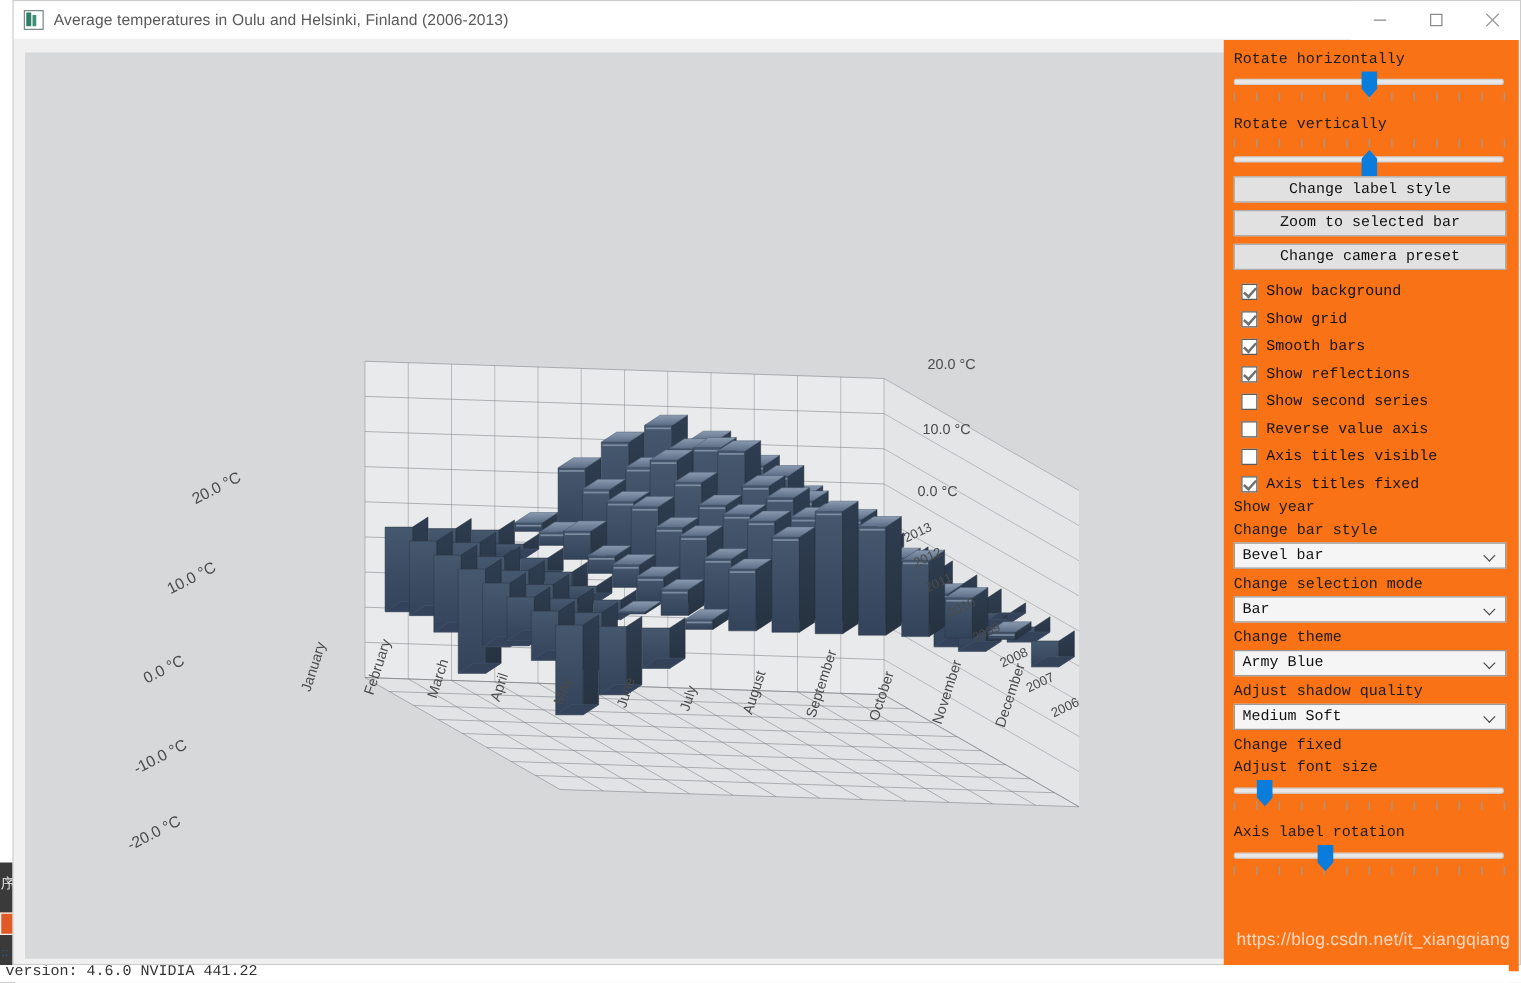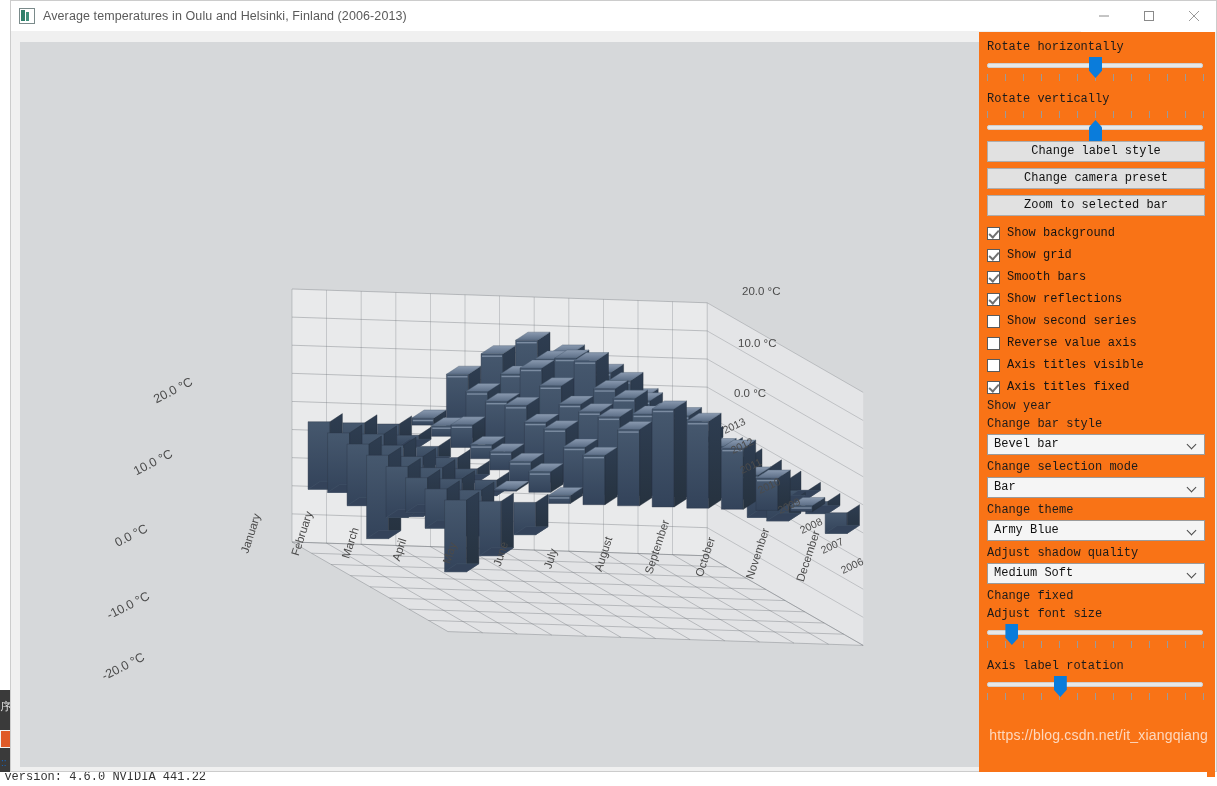--- a/index.html
+++ b/index.html
@@ -130,21 +130,21 @@
   .panel-button {
     display: block; width: 218px; height: 21px; margin: 3px 0 6px 2px;
     background: #e1e1e1; border: 1px solid #adadad;
     font-family: "Liberation Mono", "DejaVu Sans Mono", monospace;
     font-size: 12px; color: #101010; text-align: center; line-height: 19px;
     cursor: pointer; padding: 0;
   }
 
   
   .checkbox-row {
-    display: flex; align-items: center; height: 22px; margin-left: 2px; cursor: pointer; text-align: center;
+    display: flex; align-items: center; height: 22px; margin-left: 8px; cursor: pointer; text-align: center;
   }
   .cb-box {
     width: 13px; height: 13px; border: 1px solid #5a5a5a; background: #ffffff;
     margin-right: 7px; position: relative; flex: 0 0 auto;
   }
   .cb-box.checked::after {
     content: ""; position: absolute; left: 3px; top: 0px;
     width: 4px; height: 8px; border: solid #707070;
     border-width: 0 2px 2px 0; transform: rotate(42deg);
   }
@@ -177,21 +177,21 @@
     position: absolute; left: -10px; top: 772px; width: 1217px; height: 14px;
     background: #ffffff;
     font-family: "Liberation Mono", "DejaVu Sans Mono", monospace;
     font-size: 12px; color: #333333;
     white-space: nowrap; overflow: hidden;
     padding-left: 0px; line-height: 10px;
   }
 
   
   #watermark {
-    position: absolute; right: 8px; bottom: 28px;
+    position: absolute; right: 8px; bottom: 12px;
     font-family: "Liberation Sans", sans-serif;
     font-size: 14px; color: rgba(255,255,255,0.72);
     white-space: nowrap; pointer-events: none; letter-spacing: .2px;
   }
 </style>
 </head>
 <body>
 
 <div id="desktop-left-dock"></div>
 <div id="dock-cjk-glyph">序</div>
@@ -722,22 +722,22 @@
             <i style="left: 75%;"></i>
             <i style="left: 83.3333%;"></i>
             <i style="left: 91.6667%;"></i>
             <i style="left: 100%;"></i>
           </div>
         <div class="slider-groove"></div>
         <div class="slider-handle up" style="left: calc(50% - 6px);"></div>
       </div>
 
       <button class="panel-button">Change label style</button>
+      <button class="panel-button">Zoom to selected bar</button>
       <button class="panel-button">Change camera preset</button>
-      <button class="panel-button">Zoom to selected bar</button>
 
       <div class="checkbox-row">
         <span class="cb-box checked"></span>
         <span class="cb-text">Show background</span>
       </div>
       <div class="checkbox-row">
         <span class="cb-box checked"></span>
         <span class="cb-text">Show grid</span>
       </div>
       <div class="checkbox-row">

